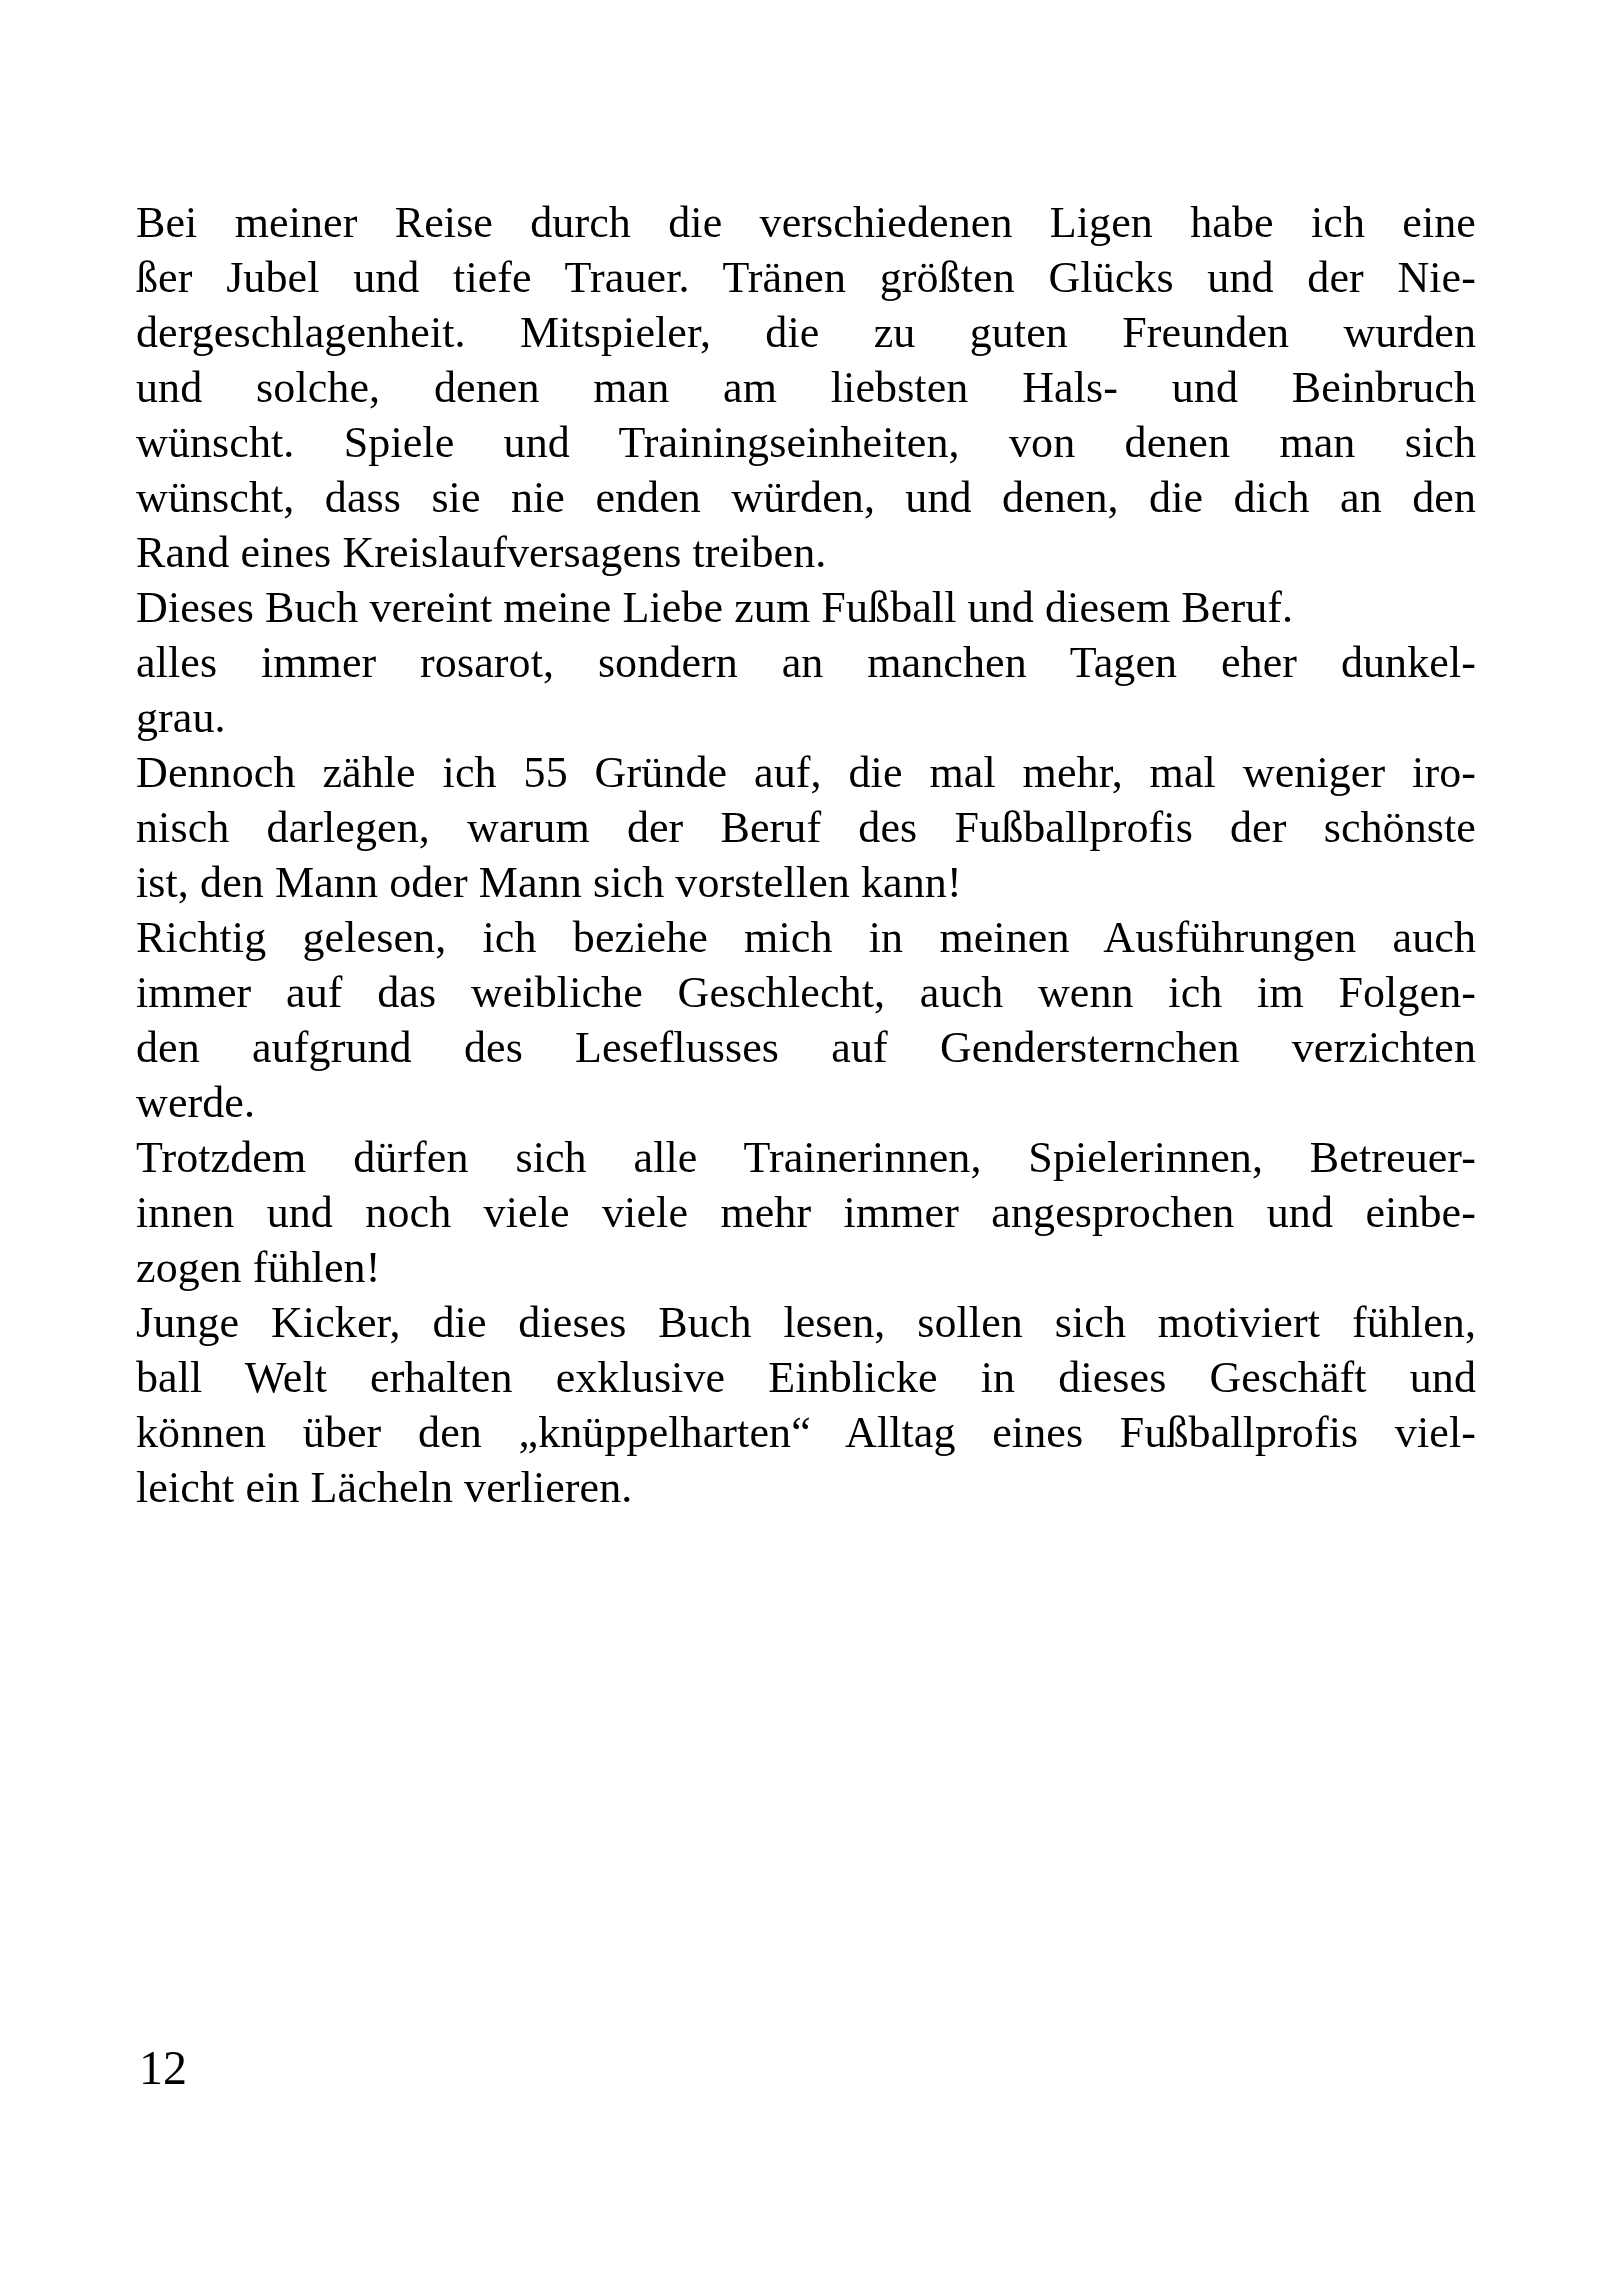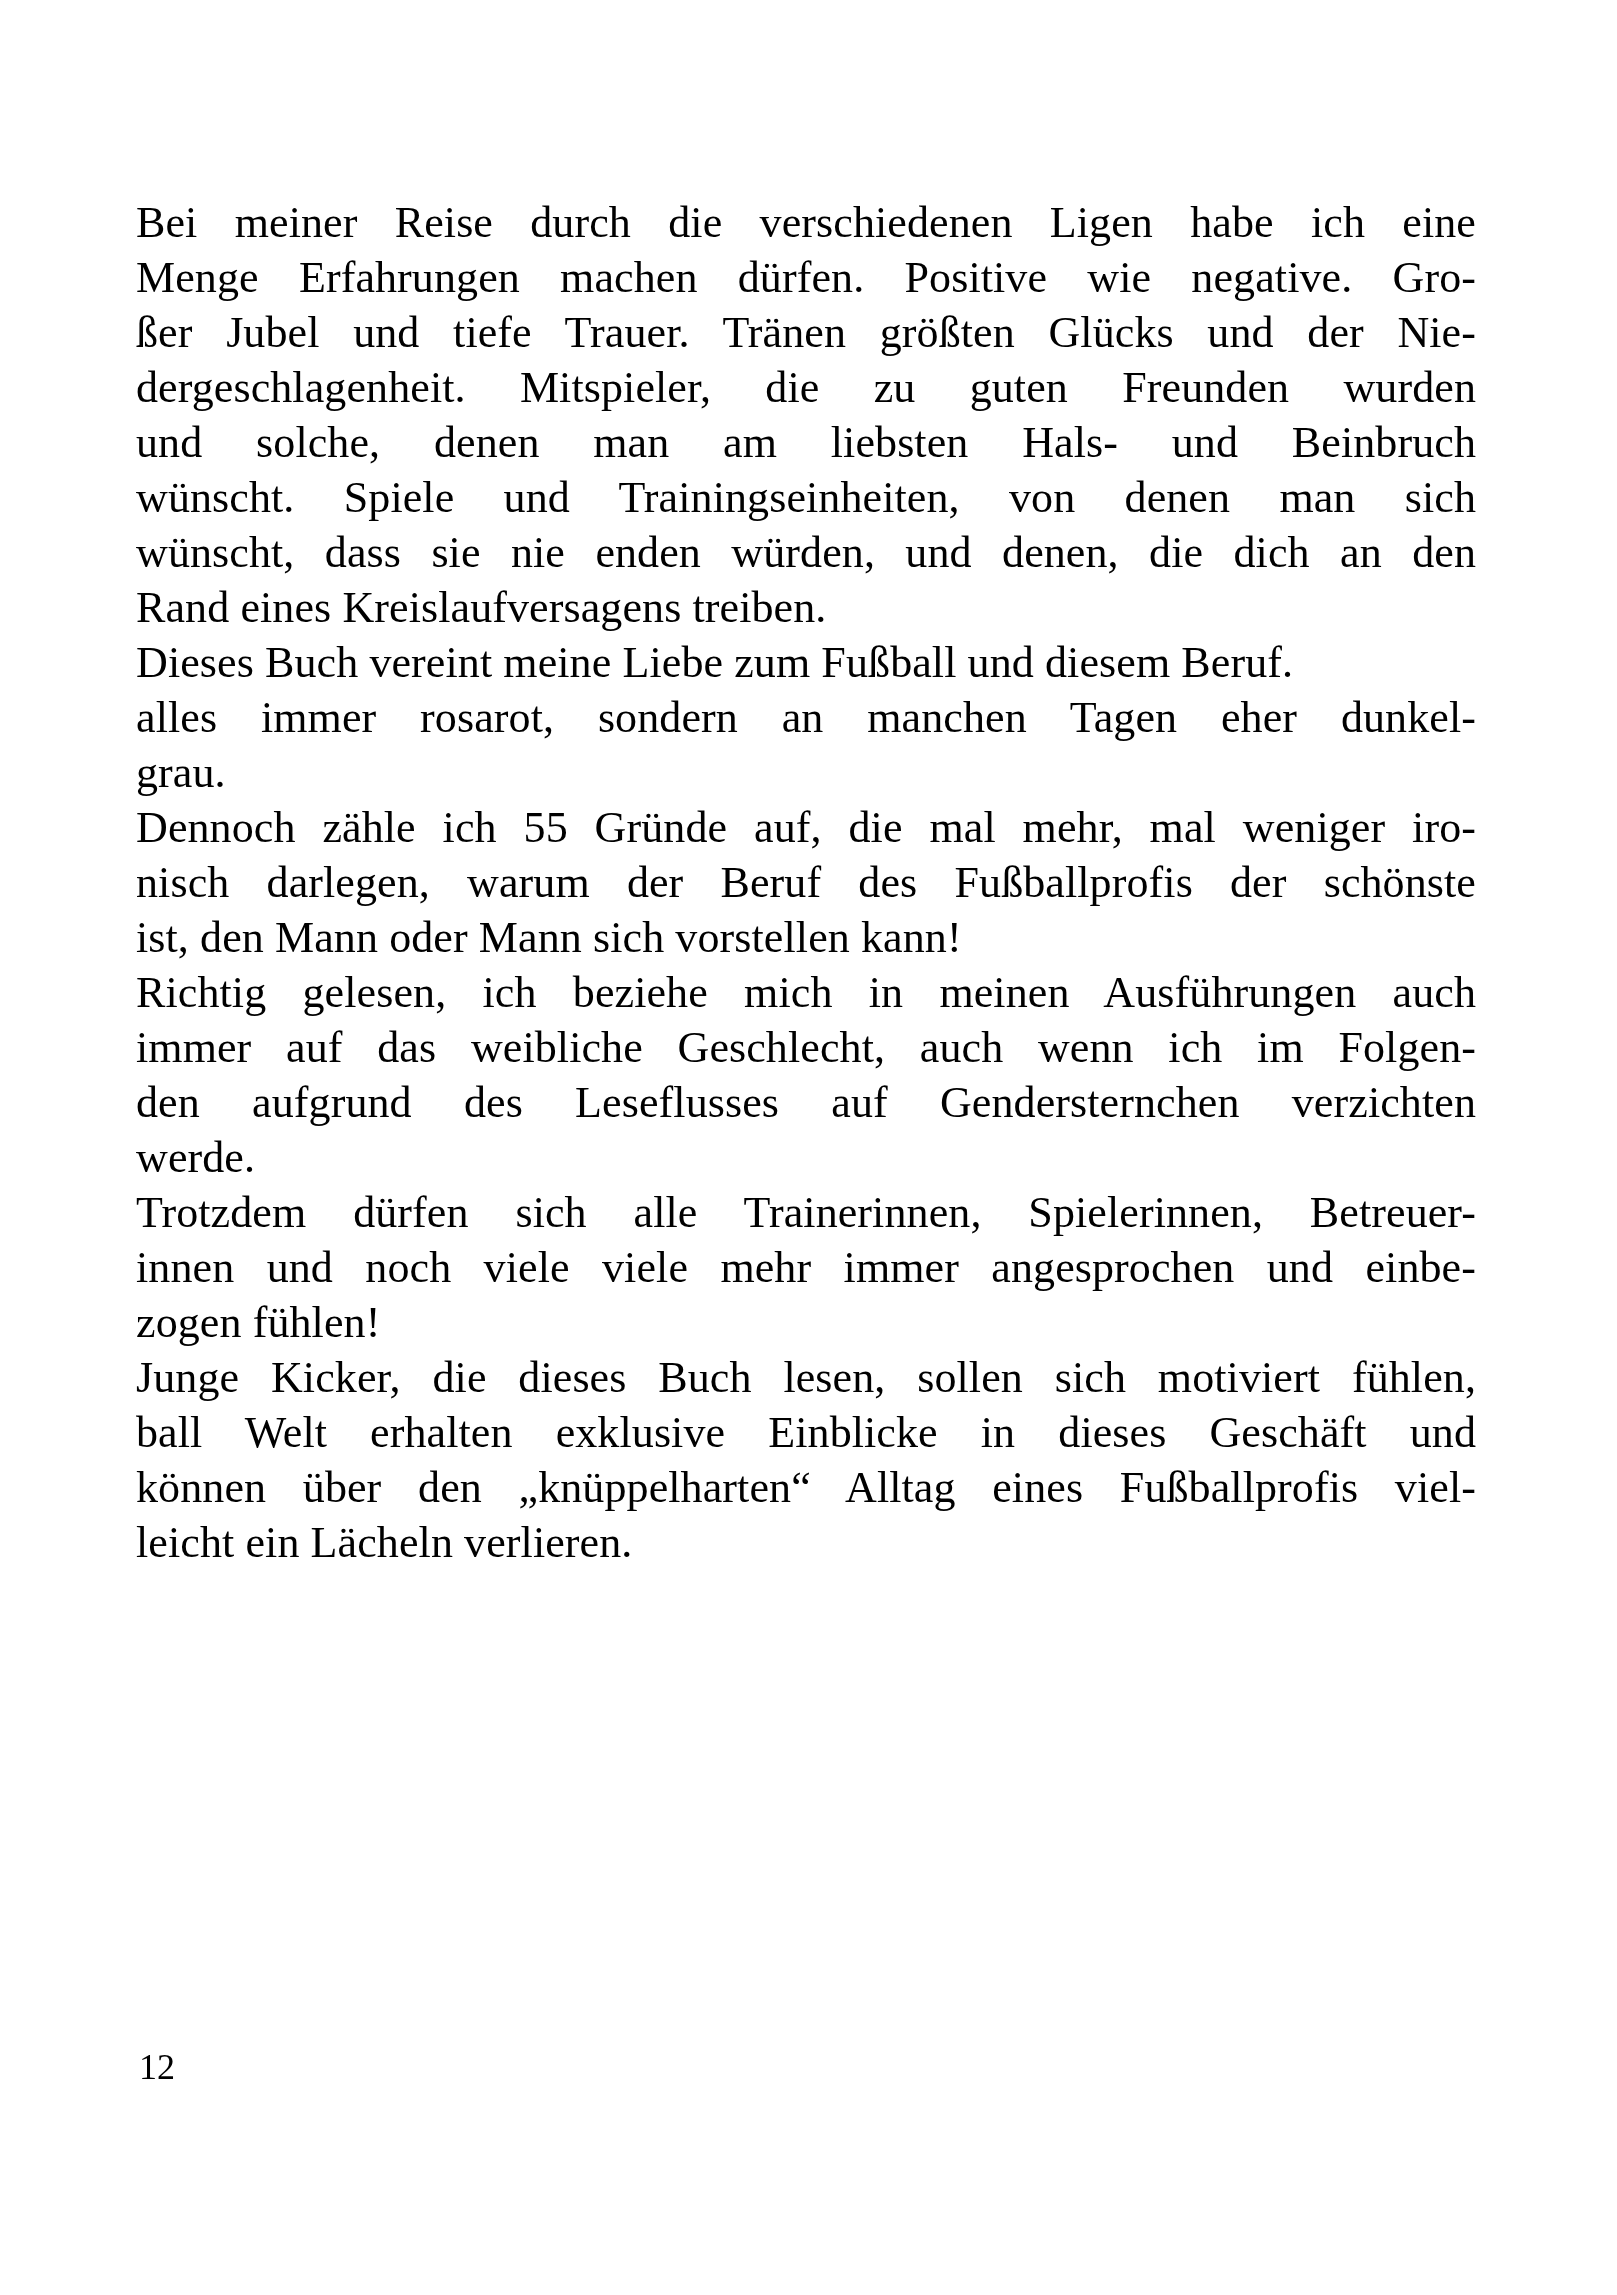--- a/index.html
+++ b/index.html
@@ -40,33 +40,32 @@
     white-space: normal;
     letter-spacing: 0.1px;
   }
   .line.last {
     text-align-last: left;
   }
   .page-number {
     position: absolute;
     left: 139px;
     top: 2040px;
-    font-size: 36px;
+    font-size: 48px;
     line-height: 55px;
     text-align: right;
   }
 </style>
 </head>
 <body>
 
 <div class="book-page" style="background: rgb(255, 255, 255); color: rgb(0, 0, 0);">
   <div class="text-block" id="paragraphs">
       <div class="para">
         <div class="line">Bei meiner Reise durch die verschiedenen Ligen habe ich eine</div>
-        <div class="line">Menge Erfahrungen machen dürfen. Positive wie negative. Gro-</div>
         <div class="line">ßer Jubel und tiefe Trauer. Tränen größten Glücks und der Nie-</div>
         <div class="line">dergeschlagenheit. Mitspieler, die zu guten Freunden wurden</div>
         <div class="line">und solche, denen man am liebsten Hals- und Beinbruch</div>
         <div class="line">wünscht. Spiele und Trainingseinheiten, von denen man sich</div>
         <div class="line">wünscht, dass sie nie enden würden, und denen, die dich an den</div>
         <div class="line last">Rand eines Kreislaufversagens treiben.</div>
       </div>
       <div class="para">
         <div class="line last">Dieses Buch vereint meine Liebe zum Fußball und diesem Beruf.</div>
       </div>

